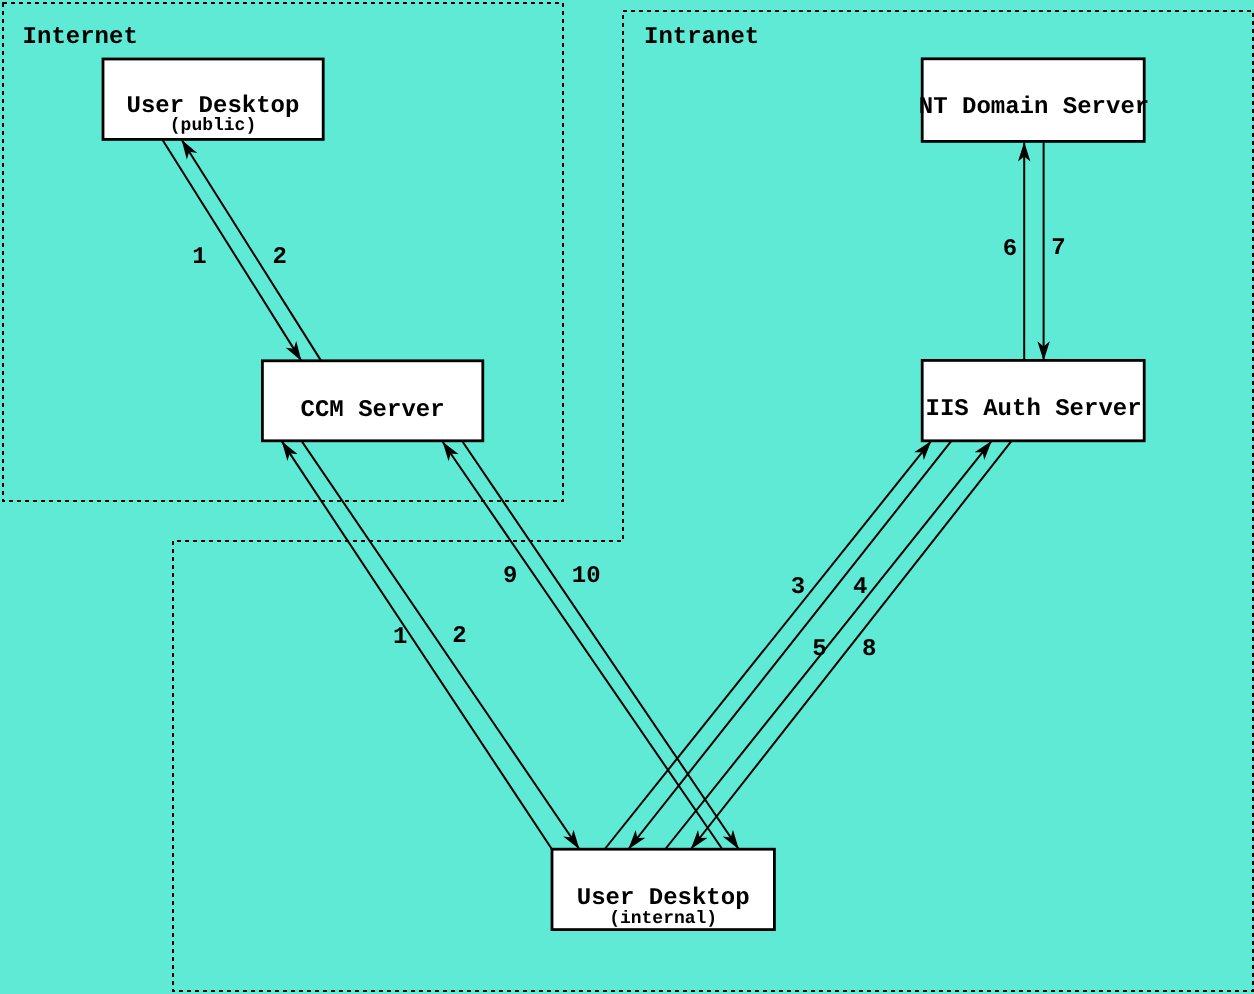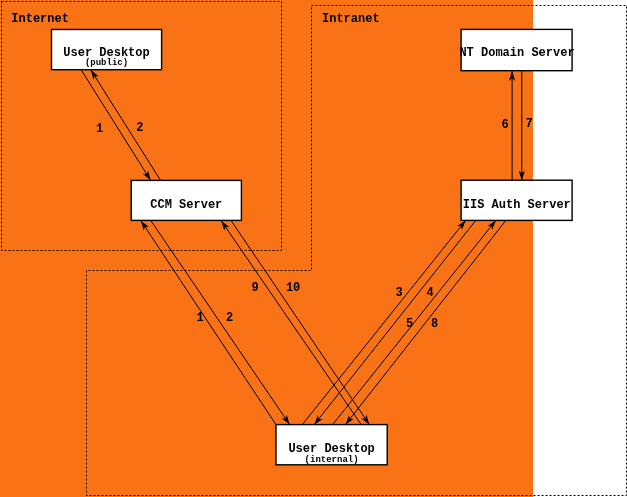--- a/index.html
+++ b/index.html
@@ -1,16 +1,16 @@
 <!DOCTYPE html>
 <html><head>
 <meta charset="utf-8">
 <style>
   html,body{margin:0;padding:0;background:#fff;}
-  #c{position:relative;width:533px;height:497px;background:#f97316;}
+  #c{position:relative;width:627px;height:497px;background:#5eead4;}
   svg text{font-family:"Liberation Mono",monospace;font-weight:bold;fill:#000;}
 </style>
 </head>
 <body>
 <div id="c">
 <svg width="627" height="497" viewBox="0 0 627 497" xmlns="http://www.w3.org/2000/svg">
   <defs>
     <marker id="ah" markerWidth="11" markerHeight="8" refX="9.6" refY="4" orient="auto" markerUnits="userSpaceOnUse">
       <path d="M9.8,4 L0,0.9 L2.6,4 L0,7.1 Z" fill="#000"></path>
     </marker>

